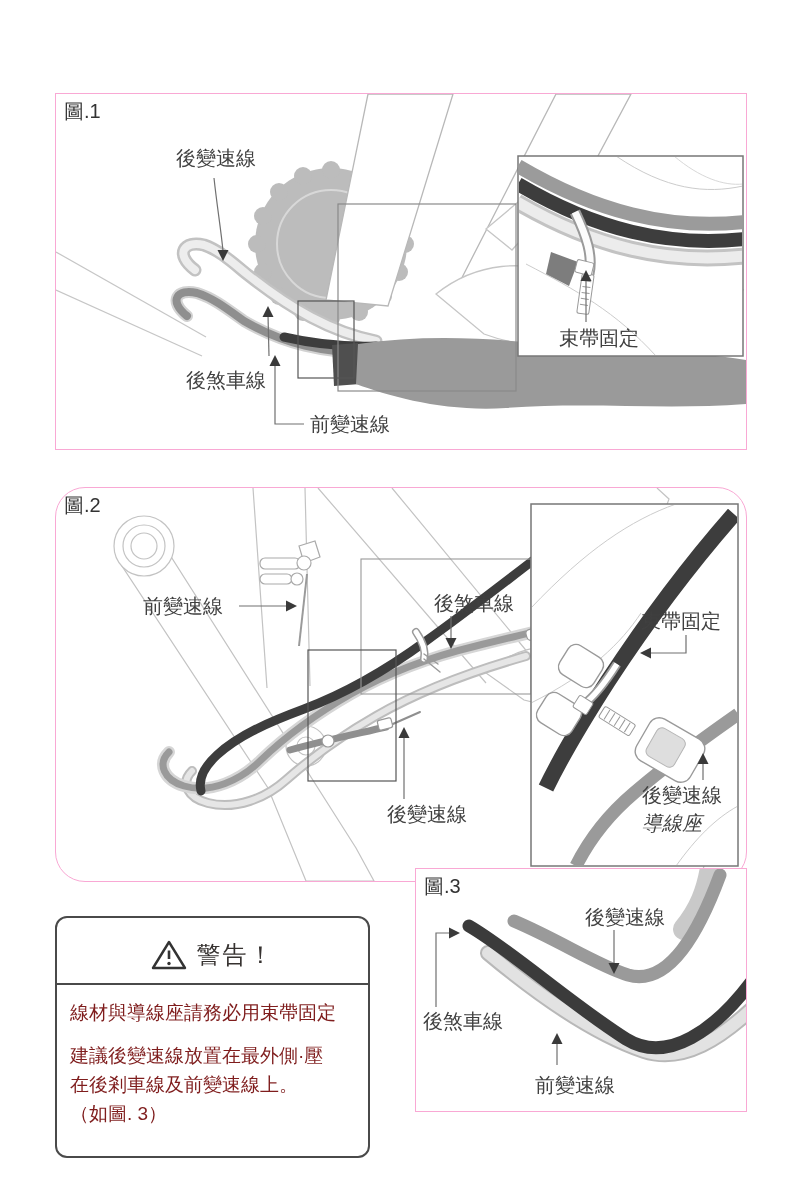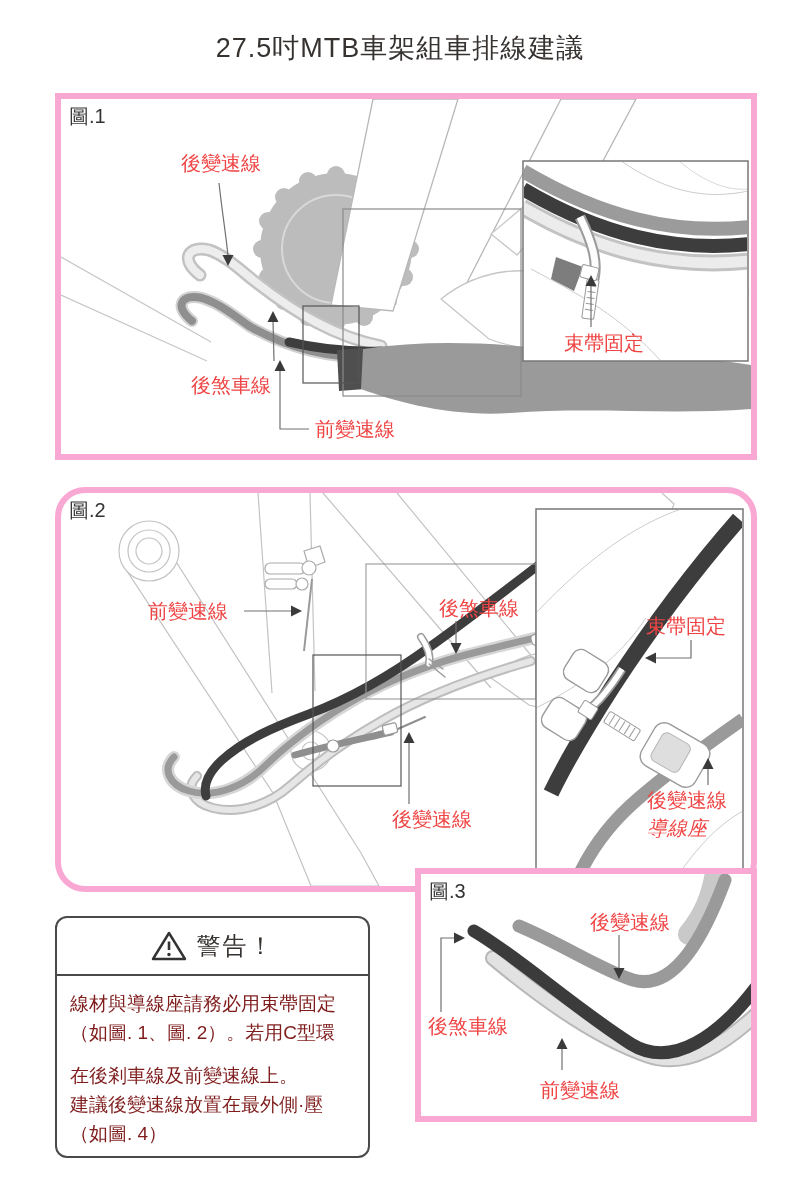--- a/index.html
+++ b/index.html
@@ -1,40 +1,39 @@
 <!DOCTYPE html>
 <html><head>
 <meta charset="utf-8">
 <style>
   html,body { margin:0; padding:0; background:#ffffff; }
   .page { position:relative; width:800px; height:1200px; background:#fff; overflow:hidden;
           font-family:"Liberation Sans","DejaVu Sans",sans-serif; color:#3a3633; }
   .title { position:absolute; top:30px; left:0; width:800px; text-align:center;
            font-size:27px; letter-spacing:1px; color:#363230; }
-  .panel { position:absolute; background:#fff; border:6px solid #f9a8d4; box-sizing:content-box; }
+  .panel { position:absolute; background:#fff; border:1px solid #f9a8d4; box-sizing:content-box; }
   .fig1 { left:55px; top:93px;  width:690px; height:355px; }
   .fig2 { left:55px; top:487px; width:690px; height:393px;border-radius:30px; }
   .fig3 { left:415px; top:868px; width:330px; height:242px; }
   .panel > svg { position:absolute; left:0; top:0; display:block; }
   .figlabel { position:absolute; left:8px; top:4px; font-size:20px; color:#333; }
-  .callout { position:absolute; font-size:20px; color:#ef4444; white-space:nowrap; line-height:24px; }
+  .callout { position:absolute; font-size:20px; color:#404040; white-space:nowrap; line-height:24px; }
   .c-center { text-align:center; }
   .warnbox { position:absolute; left:55px; top:916px; width:315px; height:242px;
              border:2px solid #4a4a4a; border-radius:12px; background:#fff; box-sizing:border-box; }
   .warnhead { height:56px; border-bottom:2px solid #4a4a4a; display:flex; align-items:center;
-              justify-content:center; gap:10px; font-size:24px; letter-spacing:2px; color:#363230; }
+              justify-content:center; gap:10px; font-size:24px; letter-spacing:2px; color:#363230;margin-top:9px; }
   .warnbody { padding:13px 10px 0 13px; font-size:19px; line-height:29px; color:#7f1d1d; }
   .warngap { height:14px; }
 </style>
 </head>
 <body>
 
 <div class="page">
 
-  <div class="title">27.5吋MTB車架組車排線建議</div>
 
   <section class="panel fig1">
     <svg width="690" height="355" viewBox="0 0 690 355">
 
       <g stroke="#c6c6c6" stroke-width="1.2" fill="none">
         <path d="M 0,158 L 150,243"></path>
         <path d="M 0,196 L 146,262"></path>
       </g>
 
       <g fill="#bcbcbc" stroke="none">
@@ -224,25 +223,24 @@
     <div class="warnhead">
       <svg width="36" height="32" viewBox="0 0 36 32">
         <path d="M 18,3 L 34,29 L 2,29 Z" fill="none" stroke="#333" stroke-width="2.4" stroke-linejoin="round"></path>
         <line x1="18" y1="11.5" x2="18" y2="20" stroke="#333" stroke-width="2.6"></line>
         <circle cx="18" cy="24.5" r="1.7" fill="#333"></circle>
       </svg>
       <span>警告！</span>
     </div>
     <div class="warnbody">
       <div>線材與導線座請務必用束帶固定</div>
-      <div>（如圖. 1、圖. 2）。若用C型環</div>
       <div class="warngap"></div>
+      <div>建議後變速線放置在最外側·壓</div>
       <div>在後剎車線及前變速線上。</div>
-      <div>建議後變速線放置在最外側·壓</div>
-      <div>（如圖. 4）</div>
+      <div>（如圖. 3）</div>
     </div>
   </section>
 
   <section class="panel fig3">
     <svg width="330" height="242" viewBox="0 0 330 242">
       <g fill="none" stroke-linecap="round">
         <path d="M 296,-8 C 292,22 283,42 268,60" stroke="#c9c9c9" stroke-width="22"></path>
         <path d="M 72,84 C 115,120 172,163 228,182 C 268,195 306,168 338,138" stroke="#b8b8b8" stroke-width="16"></path>
         <path d="M 72,84 C 115,120 172,163 228,182 C 268,195 306,168 338,138" stroke="#e2e2e2" stroke-width="12"></path>
         <path d="M 53,57 C 96,82 152,133 210,170 C 252,196 300,160 336,112" stroke="#3b3b3b" stroke-width="13"></path>

